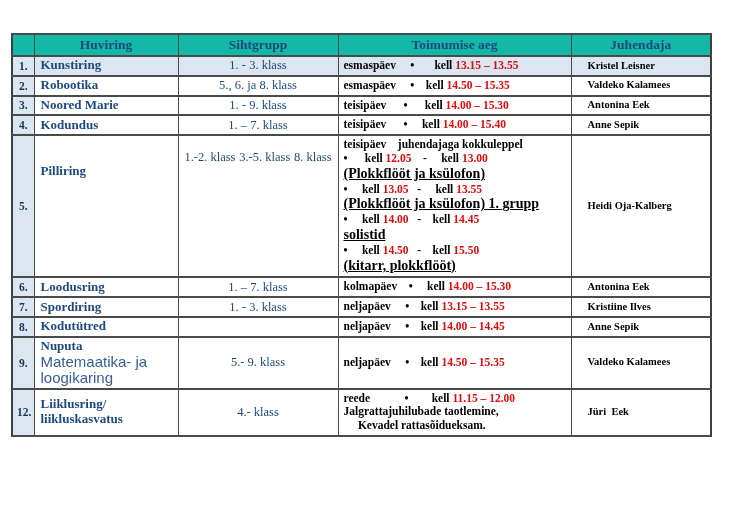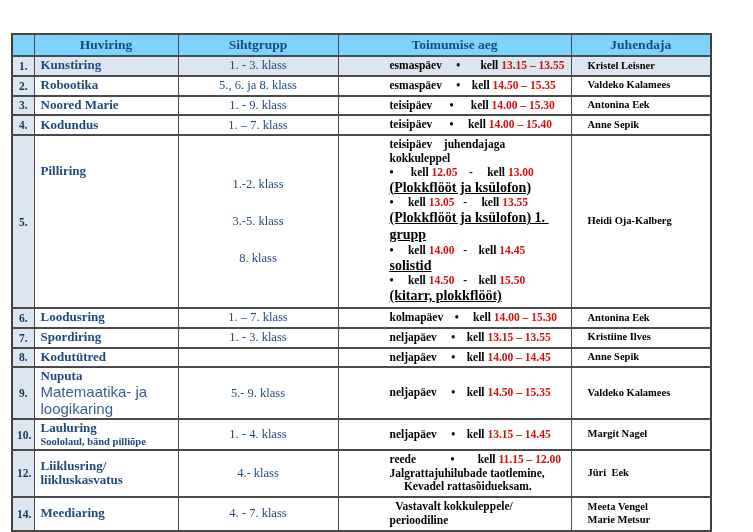--- a/index.html
+++ b/index.html
@@ -22,21 +22,21 @@
     border-left: 1.5px solid #4a4a4a;
     border-right: 1.5px solid #4a4a4a;
     border-top: 2px solid #4a4a4a;
     border-bottom: 2px solid #4a4a4a;
     padding: 1px 4px;
     vertical-align: middle;
     overflow: hidden;
   }
   .schedule th {
     height: 22px;
-    background: #7dd3fc;
+    background: #14b8a6;
     color: #1f497d;
     font-size: 13.5px;
     font-weight: bold;
     text-align: center;
   }
   td.num {
     background: #dce6f1;
     color: #17365d;
     font-weight: bold;
     font-size: 11.5px;
@@ -63,33 +63,33 @@
     font-size: 15px;
     color: #365f91;
   }
   td.siht {
     color: #1f497d;
     font-weight: normal;
     font-size: 12.5px;
     text-align: center;
   }
   .siht-multi {
-    display: flex; flex-direction: column;
+    display: flex; flex-direction: row;
     justify-content: space-around;
     height: 112px;
   }
   td.aeg {
     color: #000;
     font-weight: bold;
     font-size: 11.5px;
     padding: 2px 5px;
     line-height: 1.2;
     vertical-align: middle;
   }
-  .aeg-line { white-space: pre-wrap; text-align: left; margin-left: 46px; }
+  .aeg-line { white-space: pre-wrap; text-align: left; }
   .aeg-line.a-c { text-align: left; }
   .aeg-line.small { font-size: 14px; text-decoration: underline; }
   .aeg-line .red { color: #d90d0d; }
   .aeg-line .blk { color: #000; }
   td.juh {
     color: #000;
     font-weight: bold;
     font-size: 10.5px;
     padding-left: 16px;
     line-height: 1.2;
@@ -263,64 +263,32 @@
             <div>5.- 9. klass</div>
           </td>
           <td class="aeg">
             <div class="aeg-line"><span class="blk">neljapäev     •    kell </span><span class="red">14.50 – 15.35</span></div>
           </td>
           <td class="juh">
             <div class="juh-line">Valdeko Kalamees</div>
           </td>
         </tr>
         <tr>
-          <td class="num">10.</td>
-          <td class="name">
-            <div>Lauluring</div>
-            <div class="sub">Soololaul, bänd pilliõpe</div>
-          </td>
-          <td class="siht">
-            <div>1. - 4. klass</div>
-          </td>
-          <td class="aeg">
-            <div class="aeg-line"><span class="blk">neljapäev     •    kell </span><span class="red">13.15 – 14.45</span></div>
-          </td>
-          <td class="juh">
-            <div class="juh-line">Margit Nagel</div>
-          </td>
-        </tr>
-        <tr>
           <td class="num">12.</td>
           <td class="name">
             <div>Liiklusring/</div>
             <div>liikluskasvatus</div>
           </td>
           <td class="siht">
             <div>4.- klass</div>
           </td>
           <td class="aeg">
             <div class="aeg-line"><span class="blk">reede            •        kell </span><span class="red">11.15 – 12.00</span></div>
             <div class="aeg-line"><span class="blk">Jalgrattajuhilubade taotlemine,</span></div>
             <div class="aeg-line"><span class="blk">     Kevadel rattasõidueksam.</span></div>
           </td>
           <td class="juh">
             <div class="juh-line">Jüri  Eek</div>
-          </td>
-        </tr>
-        <tr>
-          <td class="num">14.</td>
-          <td class="name">
-            <div>Meediaring</div>
-          </td>
-          <td class="siht">
-            <div>4. - 7. klass</div>
-          </td>
-          <td class="aeg">
-            <div class="aeg-line"><span class="blk">  Vastavalt kokkuleppele/ perioodiline</span></div>
-          </td>
-          <td class="juh">
-            <div class="juh-line">Meeta Vengel</div>
-            <div class="juh-line">Marie Metsur</div>
           </td>
         </tr>
       </tbody>
   </table>
 </div>
 
 </body></html>

